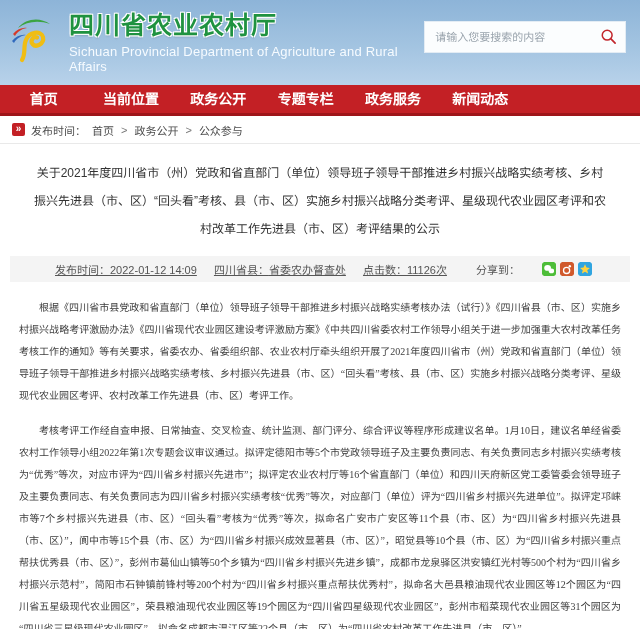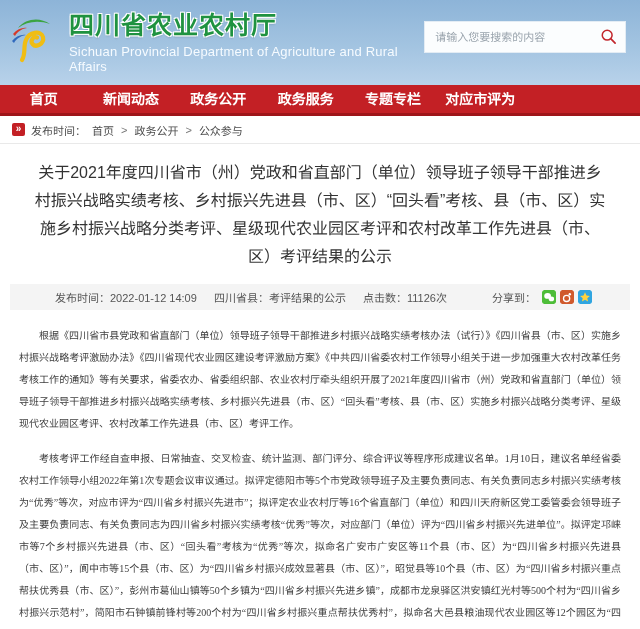--- a/index.html
+++ b/index.html
@@ -47,31 +47,31 @@
   }
   .crumb-icon {
     width:13px; height:13px; background:#c32025; color:#fff; border-radius:2px;
     font-size:10px; line-height:12px; text-align:center; font-weight:bold;
   }
   .breadcrumb a { color:#4d4d4d; text-decoration:none; cursor:pointer; }
   .crumb-sep { color:#777; margin:0 1px; }
   
   .article-title {
     margin:15px 34px 13px; text-align:center;
-    font-size:16px; line-height:28px; font-weight:500; color:#333333;
+    font-size:12px; line-height:28px; font-weight:500; color:#333333;
   }
   
   .meta-bar {
     margin:0 10px; height:26px; background:#f4f4f4;
     display:flex; align-items:center; justify-content:space-between;
     padding:0 38px 0 45px; font-size:11px; color:#555555;
   }
-  .meta-left span.pair { margin-right:14px; }
+  .meta-left span.pair { margin-right:14px;text-decoration:underline; }
   .share { display:flex; align-items:center; gap:4px; }
-  .share-label { margin-right:2px; }
+  .share-label { margin-right:18px; }
   .share-icon { width:14px; height:14px; border-radius:2px; display:block; cursor:pointer; }
   
   .article-body {
     padding:2px 19px 20px;
     font-family:"Liberation Serif","DejaVu Serif",serif;
     font-size:10px; line-height:22px; color:#3e3e3e; text-align:justify;
   }
   .article-body p { text-indent:2em; margin-top:13px;font-family:Liberation Serif, serif; }
 </style>
 </head>
@@ -97,45 +97,45 @@
         <circle cx="7.6" cy="7.6" r="5.2" fill="none" stroke="#c2262c" stroke-width="1.6"></circle>
         <line x1="11.6" y1="11.6" x2="16" y2="16" stroke="#c2262c" stroke-width="1.8" stroke-linecap="round"></line>
       </svg>
     </button>
   </div>
 </header>
 
 <nav class="nav">
   <ul>
     <li>首页</li>
+    <li>当前位置</li>
+    <li>政务公开</li>
+    <li>专题专栏</li>
+    <li>政务服务</li>
     <li>新闻动态</li>
-    <li>政务公开</li>
-    <li>政务服务</li>
-    <li>专题专栏</li>
-    <li>对应市评为</li>
   </ul>
 </nav>
 
 <div class="breadcrumb">
   <span class="crumb-icon">»</span>
   <span>发布时间：</span>
   <a>首页</a>
   <span class="crumb-sep">&gt;</span>
   <a>政务公开</a>
   <span class="crumb-sep">&gt;</span>
   <a>公众参与</a>
 </div>
 
 <main>
   <h1 class="article-title">关于2021年度四川省市（州）党政和省直部门（单位）领导班子领导干部推进乡村振兴战略实绩考核、乡村振兴先进县（市、区）“回头看”考核、县（市、区）实施乡村振兴战略分类考评、星级现代农业园区考评和农村改革工作先进县（市、区）考评结果的公示</h1>
 
   <div class="meta-bar">
     <div class="meta-left">
       <span class="pair"><span>发布时间：</span><span>2022-01-12 14:09</span></span>
-      <span class="pair"><span>四川省县：</span><span>考评结果的公示</span></span>
+      <span class="pair"><span>四川省县：</span><span>省委农办督查处</span></span>
       <span class="pair"><span>点击数：</span><span>11126次</span></span>
     </div>
     <div class="share">
       <span class="share-label">分享到：</span>
       <svg class="share-icon" viewBox="0 0 14 14">
         <rect width="14" height="14" rx="2.5" fill="#4dbd38"></rect>
         <ellipse cx="5.6" cy="5.9" rx="3.4" ry="2.9" fill="#ffffff"></ellipse>
         <ellipse cx="9.4" cy="8.9" rx="2.7" ry="2.3" fill="#ffffff"></ellipse>
       </svg>
       <svg class="share-icon" viewBox="0 0 14 14">

